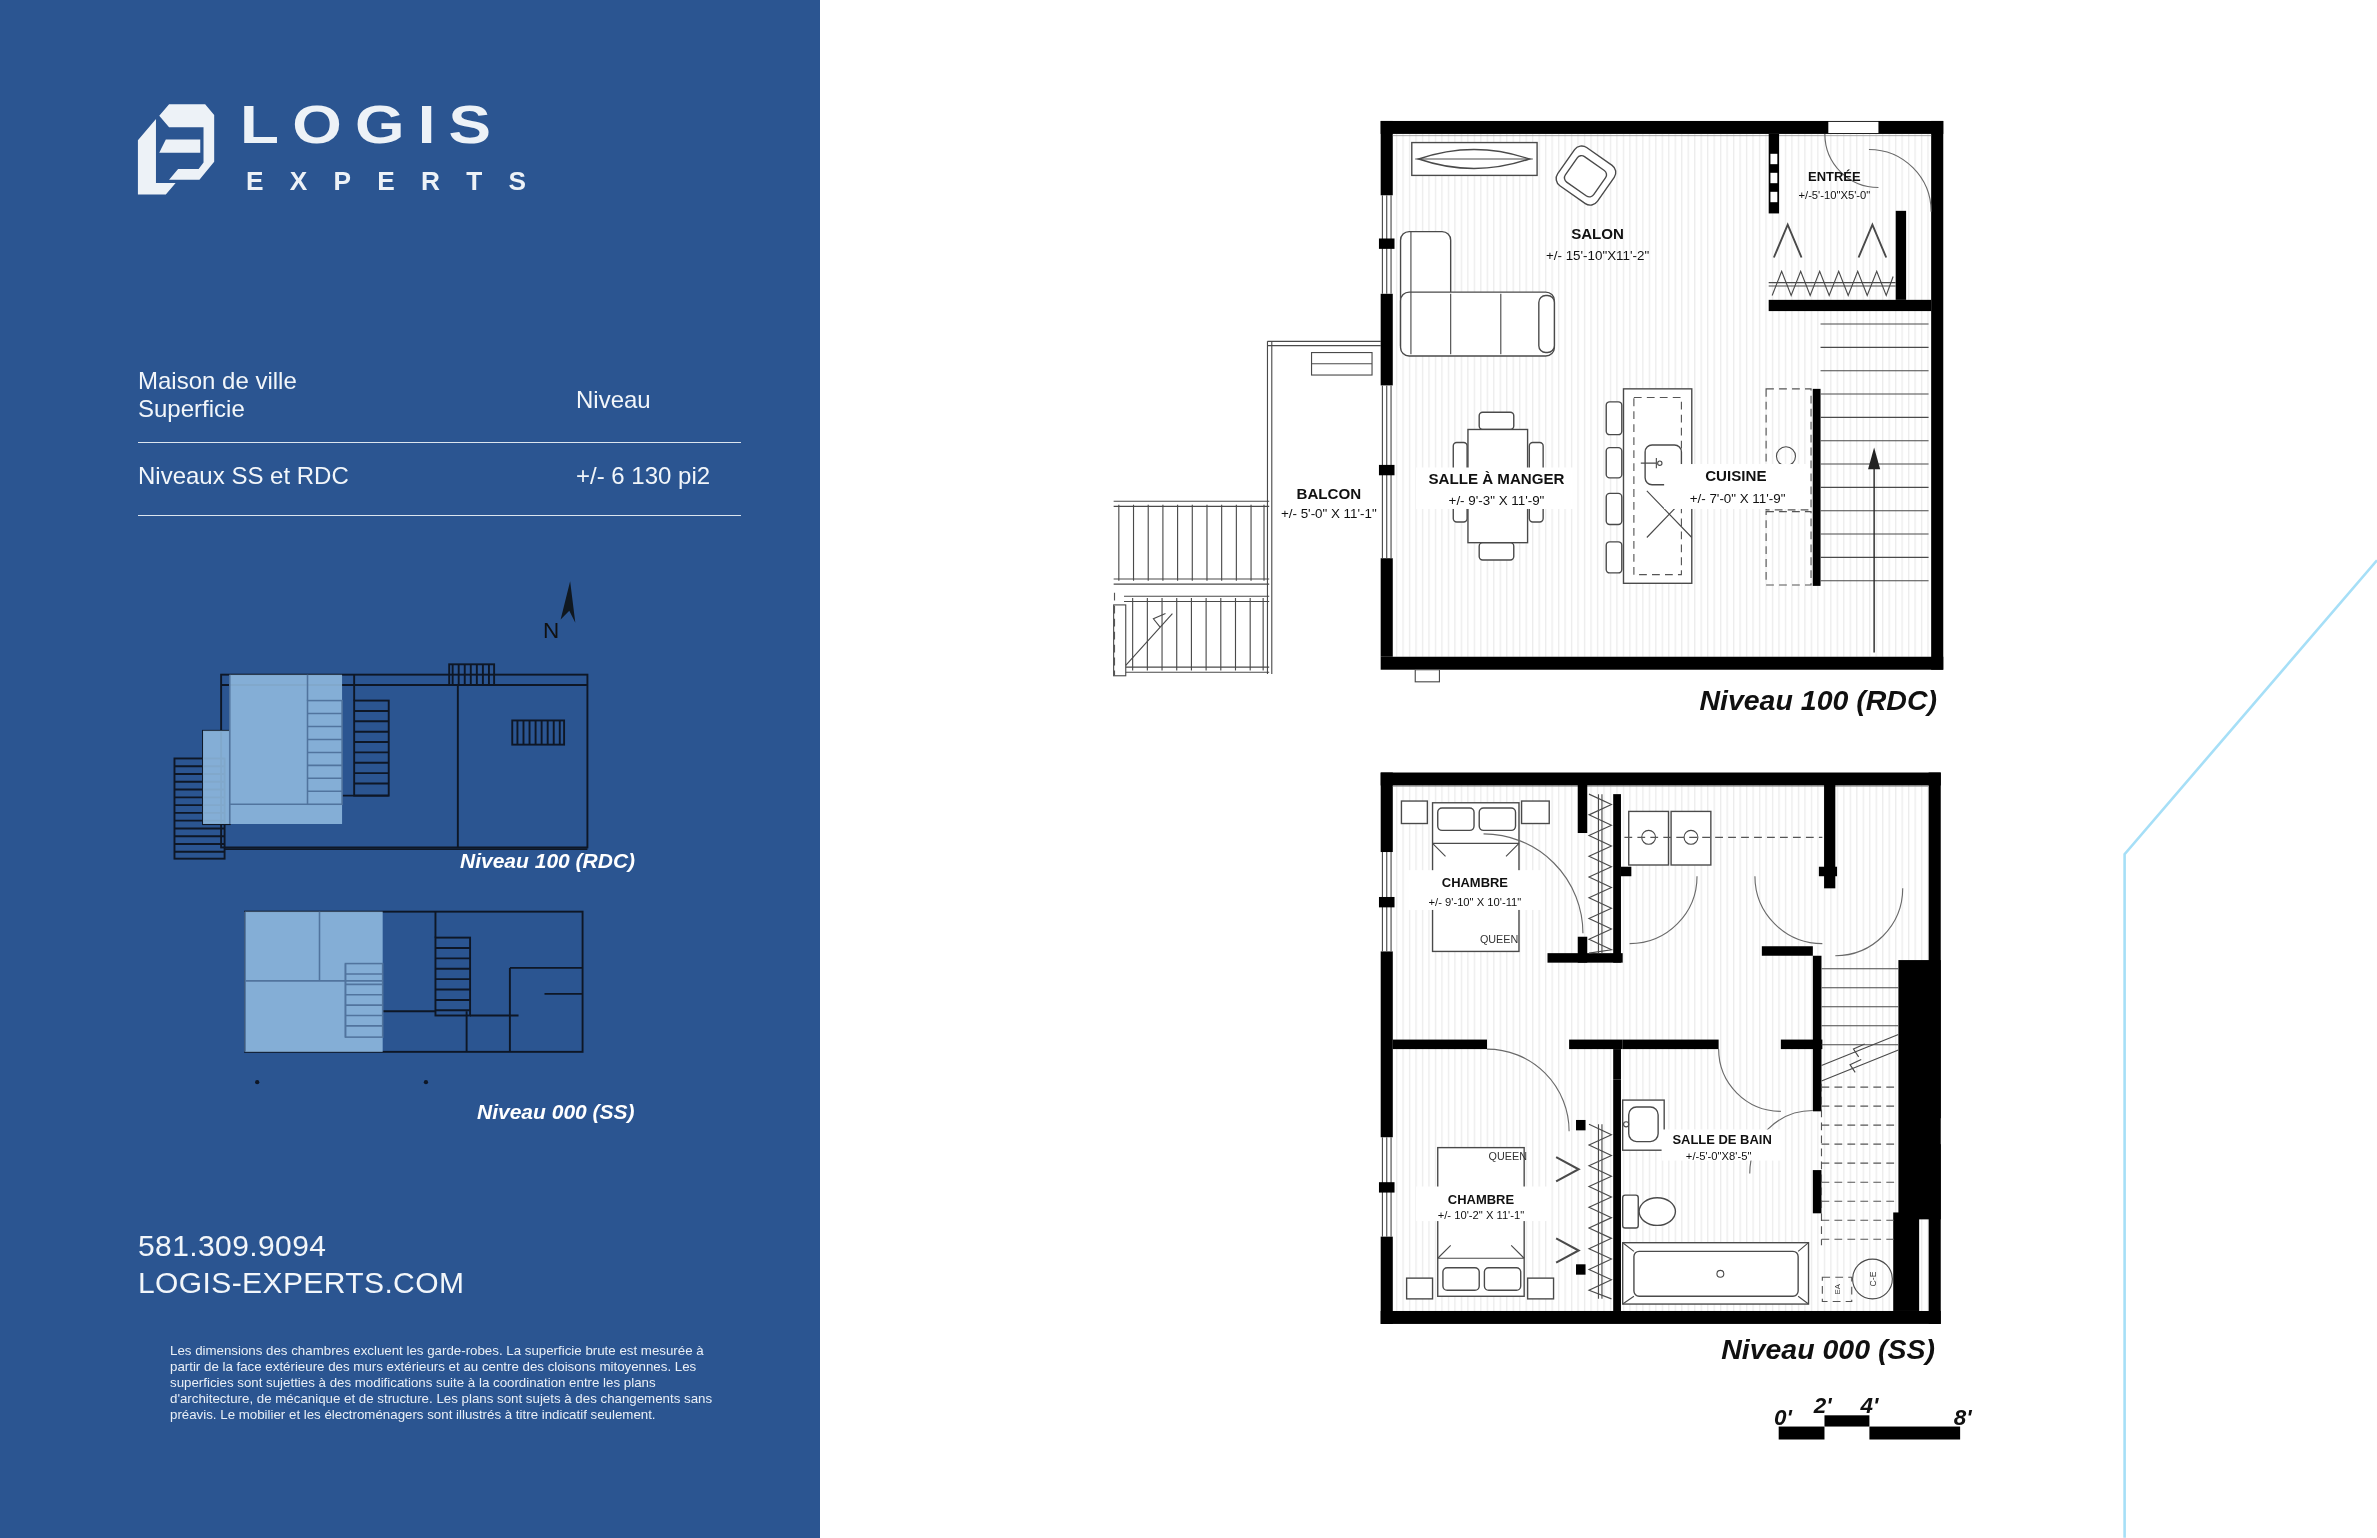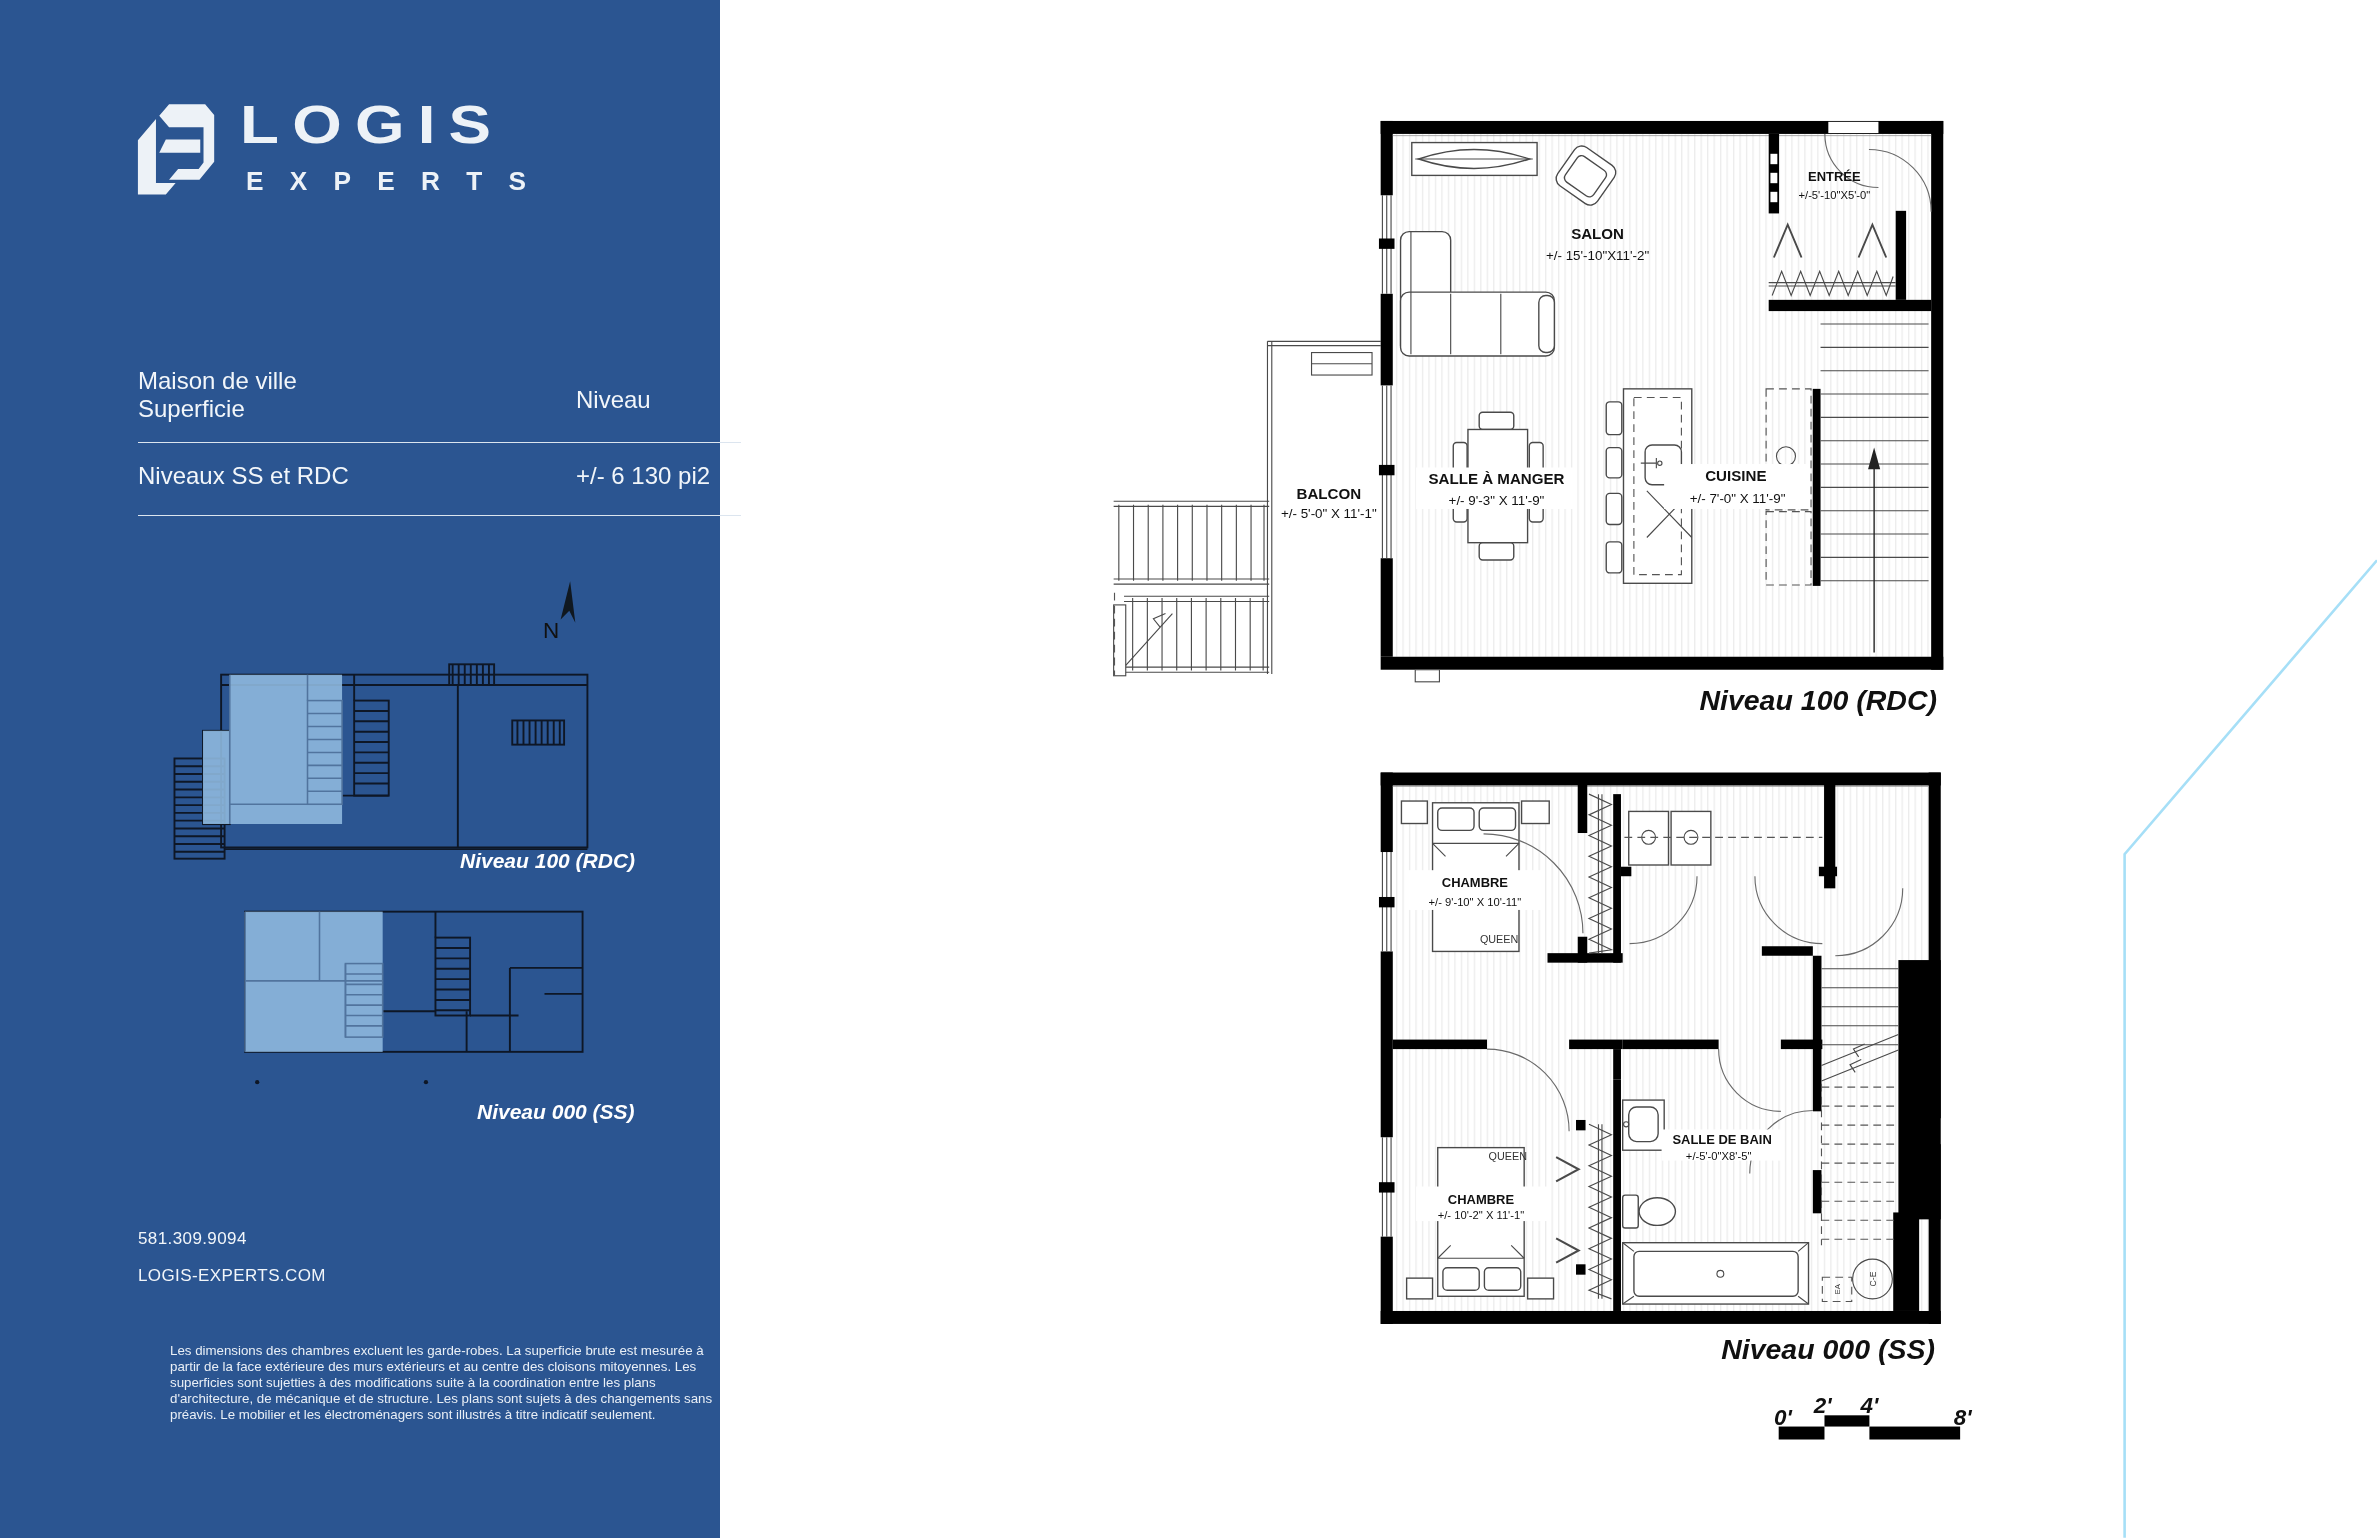--- a/index.html
+++ b/index.html
@@ -1,28 +1,28 @@
 <!DOCTYPE html>
 <html style="font-size:14px"><head>
 <meta charset="utf-8">
 <style>
   html,body{margin:0;padding:0;background:#ffffff;}
   .page{position:relative;width:2377px;height:1538px;overflow:hidden;background:#ffffff;
         font-family:"Liberation Sans",sans-serif;}
   .abs{position:absolute;}
   
-  .sidebar{position:absolute;left:0;top:0;width:720px;height:1538px;background:#2B5591;}
+  .sidebar{position:absolute;left:0;top:0;width:820px;height:1538px;background:#2B5591;}
   .logo-word{position:absolute;left:240px;top:93px;color:#EDF2F7;font-weight:bold;
              font-size:54px;letter-spacing:11.2px;transform:scaleX(1.18);transform-origin:left top;}
   .logo-sub{position:absolute;left:246px;top:167px;color:#EDF2F7;font-weight:bold;
             font-size:25px;letter-spacing:25px;transform:scaleX(1.05);transform-origin:left top;}
   .addr-title{position:absolute;left:138px;top:273px;color:#8FCEF1;font-size:33px;letter-spacing:0.9px;}
   .detail{color:#F2F6FA;font-size:24px;}
   .sline{position:absolute;left:138px;width:603px;border-top:1.4px solid #DCE5EF;}
-  .contact{color:#F2F6FA;font-size:17px;letter-spacing:0.4px;}
+  .contact{color:#F2F6FA;font-size:30px;letter-spacing:0.4px;}
   .disclaimer{position:absolute;left:138px;top:1343px;width:562px;color:#E9EFF6;
               font-size:13.3px;line-height:1.2;margin-left:32px;}
   .thumb-cap{position:absolute;color:#FFFFFF;font-size:21px;font-weight:bold;font-style:italic;}
   
   .plan-cap{position:absolute;color:#101010;font-size:28.5px;font-weight:bold;font-style:italic;
             text-align:right;}
   svg text{font-family:"Liberation Sans",sans-serif;fill:#111;}
   .t-big{font-size:17.5px;font-weight:bold;text-anchor:middle;}
   .t-dim{font-size:15.5px;text-anchor:middle;}
   .t-med{font-size:15px;font-weight:bold;text-anchor:middle;}

